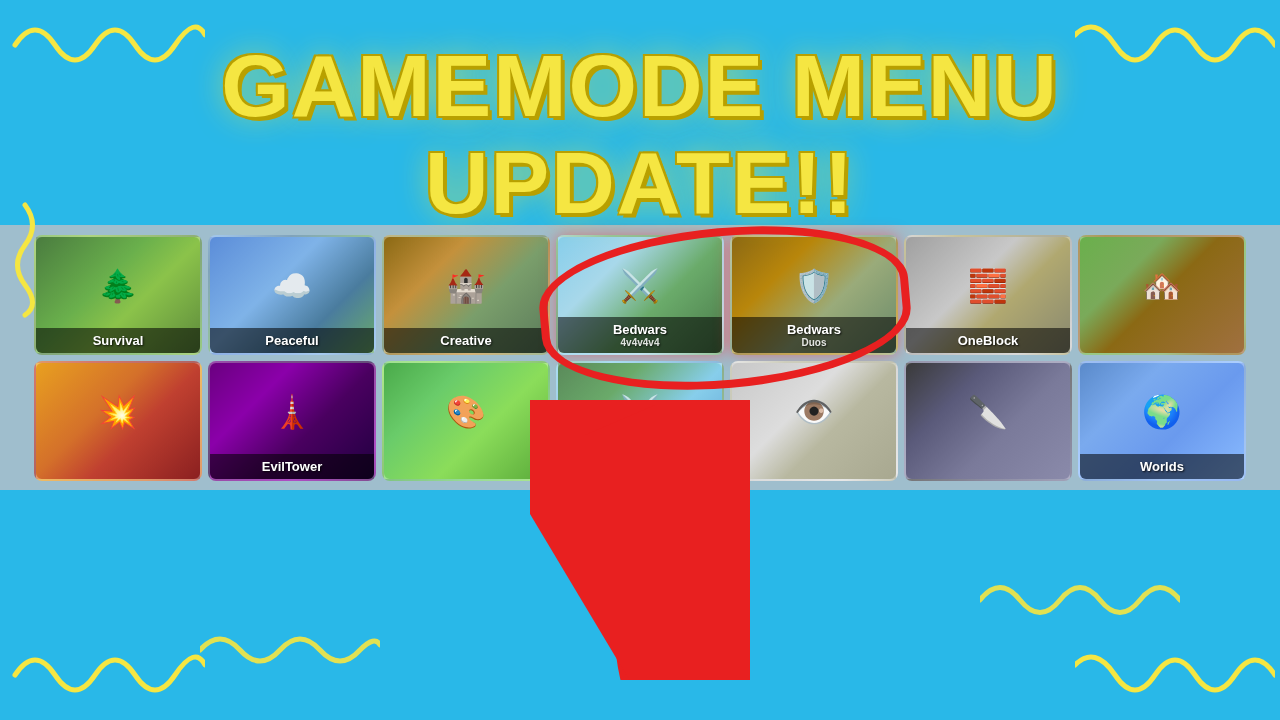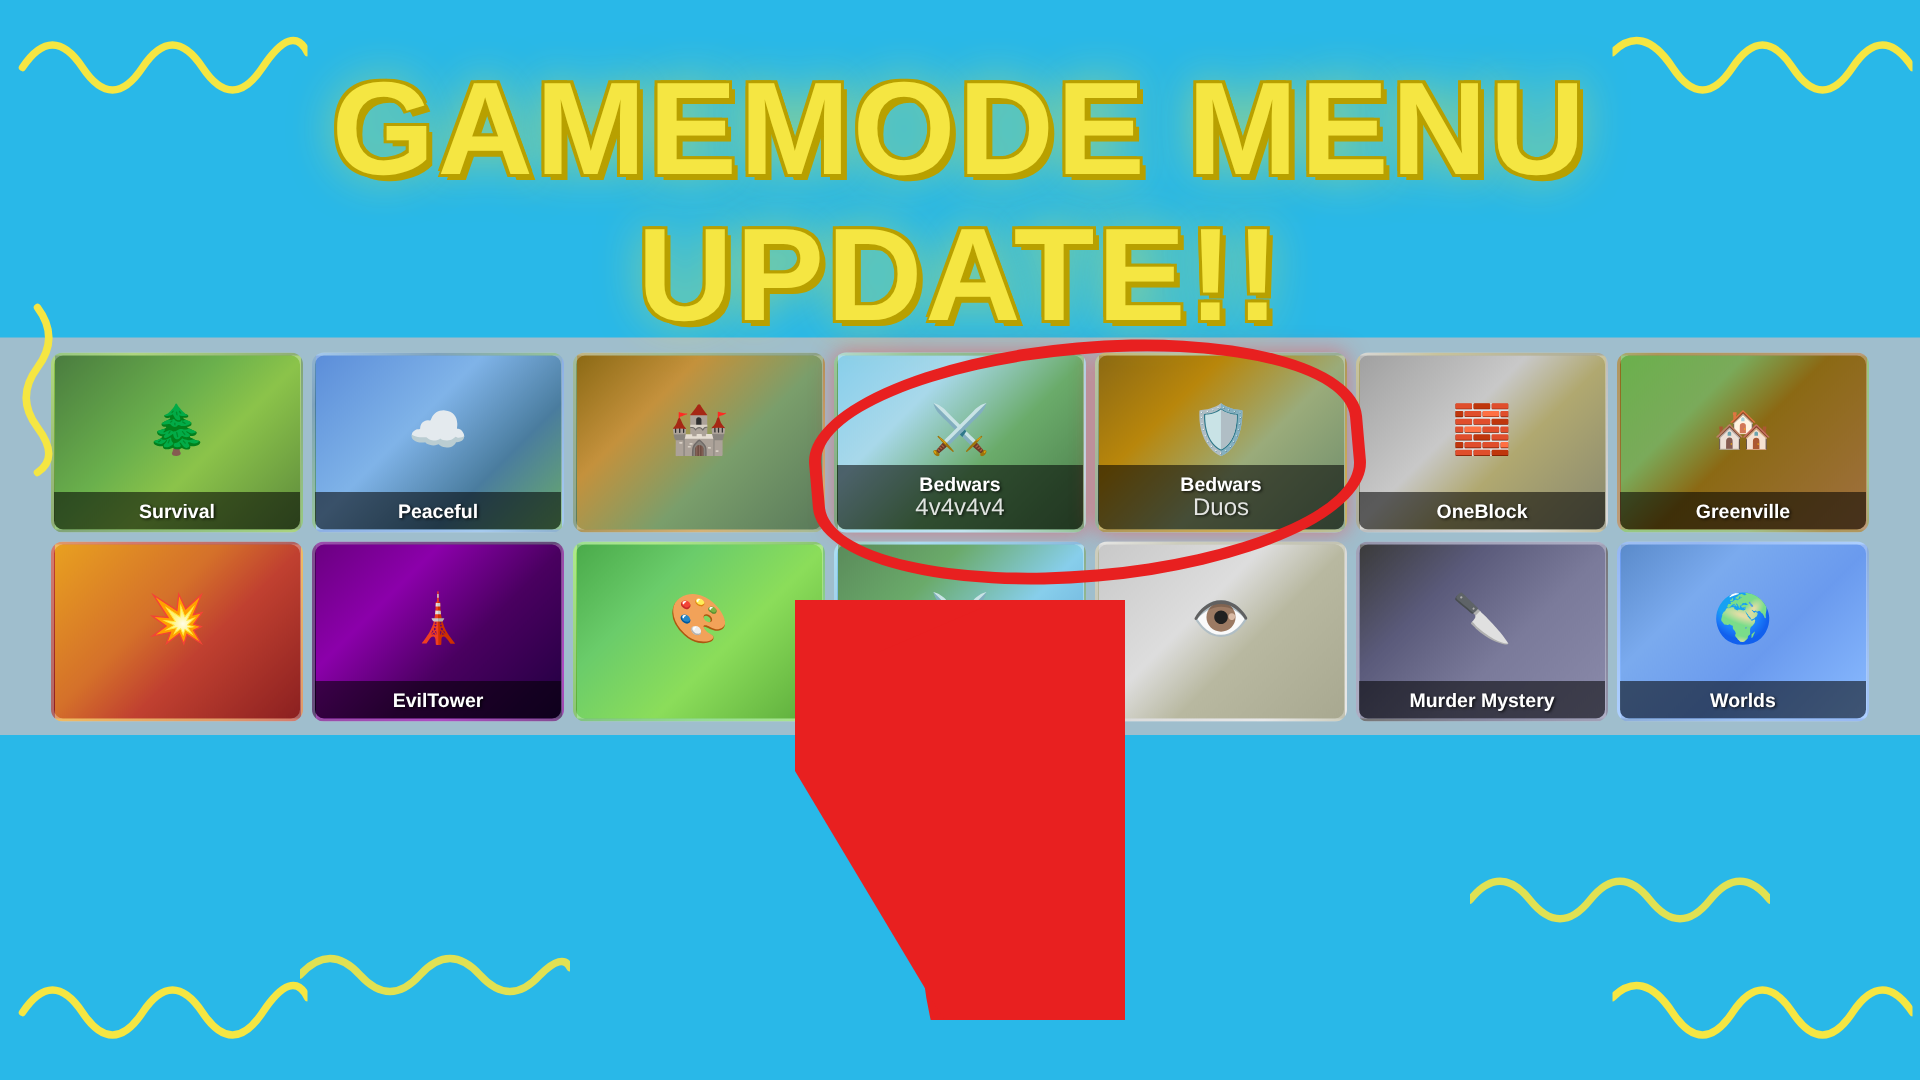--- a/index.html
+++ b/index.html
@@ -81,22 +81,22 @@
       font-size: 13px;
       font-weight: 700;
       text-align: center;
       padding: 5px 2px;
       font-family: Arial, sans-serif;
       text-shadow: 1px 1px 2px rgba(0,0,0,0.8);
     }
 
     .tile-sublabel {
       display: block;
-      font-size: 16px;
-      font-weight: 400;
+      font-size: 10px;
+      font-weight: 700;
       opacity: 0.85;
     }
 
     
     .tile-survival { background: linear-gradient(135deg, #4a7c3f 0%, #6ab04c 40%, #8bc34a 60%, #5d8a3c 100%); }
     
     .tile-peaceful { background: linear-gradient(135deg, #5b8dd9 0%, #7fb3e8 40%, #4a7c9e 70%, #6aab6a 100%); }
     
     .tile-creative { background: linear-gradient(135deg, #8b6914 0%, #c4913c 30%, #7a9e6b 60%, #5a7a5a 100%); }
     
@@ -246,20 +246,21 @@
       <div class="game-tile tile-peaceful">
         <div class="tile-inner">
           <span class="tile-icon">☁️</span>
         </div>
         <div class="tile-label">Peaceful</div>
       </div>
       <div class="game-tile tile-creative">
         <div class="tile-inner">
           <span class="tile-icon">🏰</span>
         </div>
+        <div class="tile-label">Creative</div>
       </div>
       <div class="game-tile tile-bedwars1">
         <div class="tile-inner">
           <span class="tile-icon">⚔️</span>
         </div>
         <div class="tile-label">Bedwars<span class="tile-sublabel">4v4v4v4</span></div>
       </div>
       <div class="game-tile tile-bedwars2">
         <div class="tile-inner">
           <span class="tile-icon">🛡️</span>
@@ -269,21 +270,20 @@
       <div class="game-tile tile-oneblock">
         <div class="tile-inner">
           <span class="tile-icon">🧱</span>
         </div>
         <div class="tile-label">OneBlock</div>
       </div>
       <div class="game-tile tile-greenville">
         <div class="tile-inner">
           <span class="tile-icon">🏘️</span>
         </div>
-        <div class="tile-label">Greenville</div>
       </div>
       <div class="game-tile tile-cubewarfare">
         <div class="tile-inner">
           <span class="tile-icon">💥</span>
         </div>
       </div>
       <div class="game-tile tile-eviltower">
         <div class="tile-inner">
           <span class="tile-icon">🗼</span>
         </div>
@@ -302,21 +302,20 @@
       </div>
       <div class="game-tile tile-hideseek">
         <div class="tile-inner">
           <span class="tile-icon">👁️</span>
         </div>
       </div>
       <div class="game-tile tile-murdermystery">
         <div class="tile-inner">
           <span class="tile-icon">🔪</span>
         </div>
-        <div class="tile-label">Murder Mystery</div>
       </div>
       <div class="game-tile tile-worlds">
         <div class="tile-inner">
           <span class="tile-icon">🌍</span>
         </div>
         <div class="tile-label">Worlds</div>
       </div>
     </div>
 </div>
 

